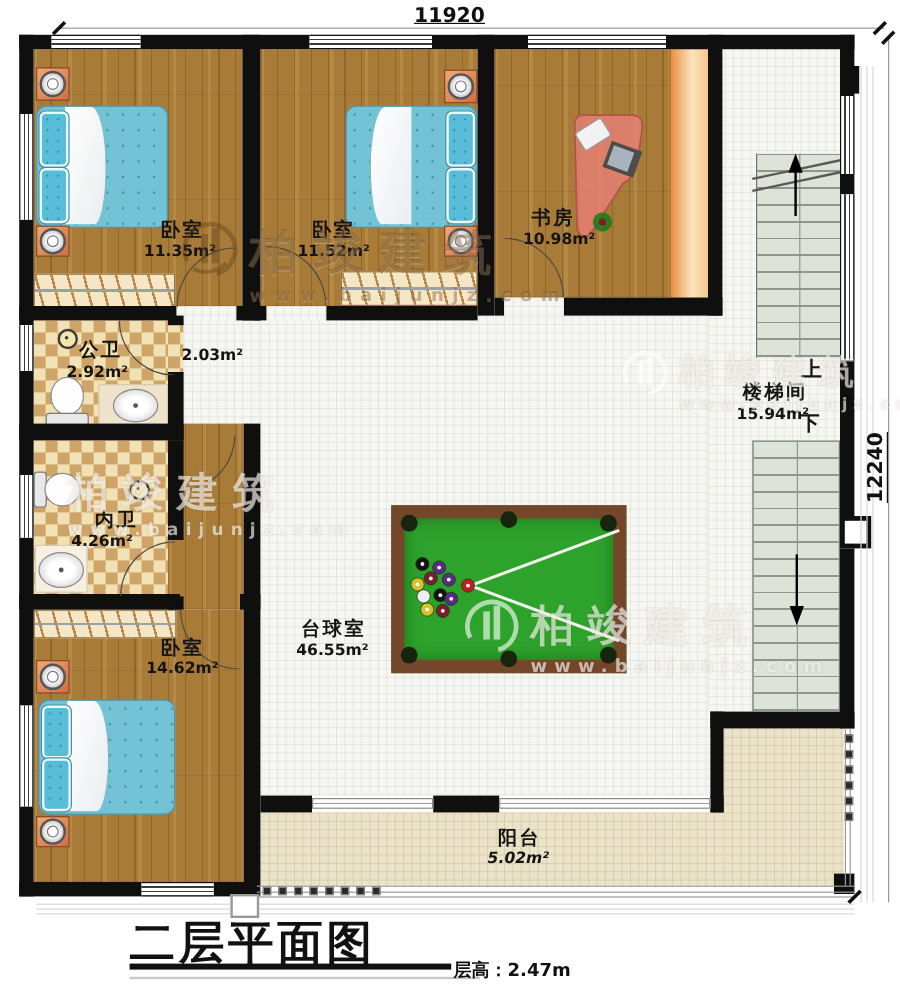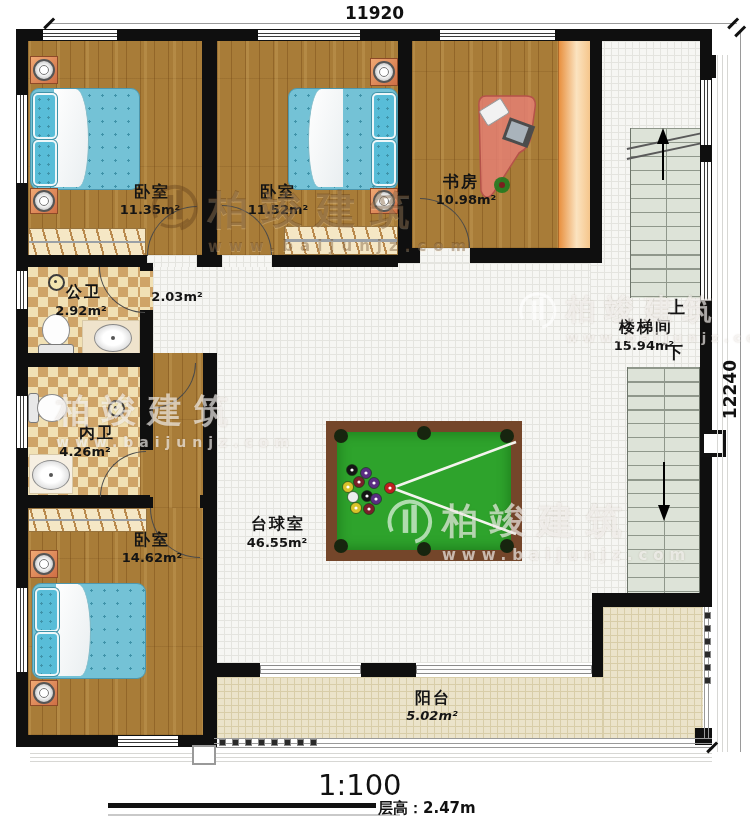--- a/index.html
+++ b/index.html
@@ -49,21 +49,21 @@
   .lampc{position:absolute;width:13px;height:13px;border-radius:50%;border:2.5px solid #3c3c3c;background:#f3e6b0;}
   .lampc::after{content:"";position:absolute;left:4px;top:4px;width:3px;height:3px;border-radius:50%;background:#3c3c3c;}
   .toilet-b{position:absolute;background:#fdfdfd;border:1.5px solid #8a8a8a;border-radius:50%;}
   .toilet-t{position:absolute;background:#e8e8e8;border:1.5px solid #7a7a7a;border-radius:3px;}
   .sink{position:absolute;background:radial-gradient(#ffffff 40%,#dcdcdc 75%);border:1.5px solid #8a8a8a;border-radius:50%;}
   .sink::after{content:"";position:absolute;left:50%;top:50%;width:4px;height:4px;transform:translate(-50%,-50%);border-radius:50%;background:#555;}
   .mat{position:absolute;background:#efe3cc;border:1px solid #d8c9a8;}
   .rname{position:absolute;font-size:16px;font-weight:bold;color:#141414;white-space:nowrap;transform:translateX(-50%);letter-spacing:2px;}
   .rarea{position:absolute;font-size:13px;font-weight:bold;color:#141414;white-space:nowrap;transform:translateX(-50%);}
   .updown{position:absolute;font-size:17px;font-weight:bold;color:#141414;}
-  .dimtext{position:absolute;font-size:17px;font-weight:bold;color:#111;}
+  .dimtext{position:absolute;font-size:17px;font-weight:bold;color:#111;text-decoration:underline;}
   .dimline{position:absolute;background:#9a9a9a;}
   .tick{position:absolute;width:14px;height:2.5px;background:#111;transform:rotate(-45deg);}
   .thin{position:absolute;background:#d7d7d4;}
   .rail-sq{position:absolute;width:5px;height:5px;background:#2a2a2a;border:1px solid #888;}
   .wm{position:absolute;display:flex;align-items:flex-start;gap:8px;pointer-events:none;}
   .wm .wm-txt{display:flex;flex-direction:column;}
   .wm .brand{font-weight:bold;white-space:nowrap;}
   .wm .url{font-weight:bold;white-space:nowrap;}
   .wm-dark{color:rgba(84,52,24,0.34);text-shadow:0 1px 0 rgba(255,235,200,0.25);}
   .wm-light{color:rgba(255,255,255,0.62);text-shadow:0 0 2px rgba(110,80,50,0.25);}
@@ -351,18 +351,18 @@
       <path d="M10 44 A26 26 0 1 1 40 57" fill="none" stroke="currentColor" stroke-width="5"></path>
       <rect x="24" y="16" width="7" height="30" fill="currentColor"></rect>
       <rect x="35" y="10" width="7" height="36" fill="currentColor"></rect>
     </svg>
     <div class="wm-txt">
       <span class="brand" style="font-size:36px;letter-spacing:12px;">柏竣建筑</span>
       <span class="url" style="font-size:15px;letter-spacing:6px;">www.baijunjz.com</span>
     </div>
   </div>
 
-  <div class="titlescale" style="left:318px;top:768px;">1:100</div>
+  <div class="titlebig" style="left:108px;top:760px;">二层平面图</div>
   <div class="abs" style="left:108px;top:803px;width:268px;height:5px;background:#111;"></div>
   <div class="abs" style="left:108px;top:814px;width:292px;height:2px;background:#c9c9c9;"></div>
   <div class="info" style="left:378px;top:799px;">层高：2.47m</div>
 
 </div>
 
 </body></html>

